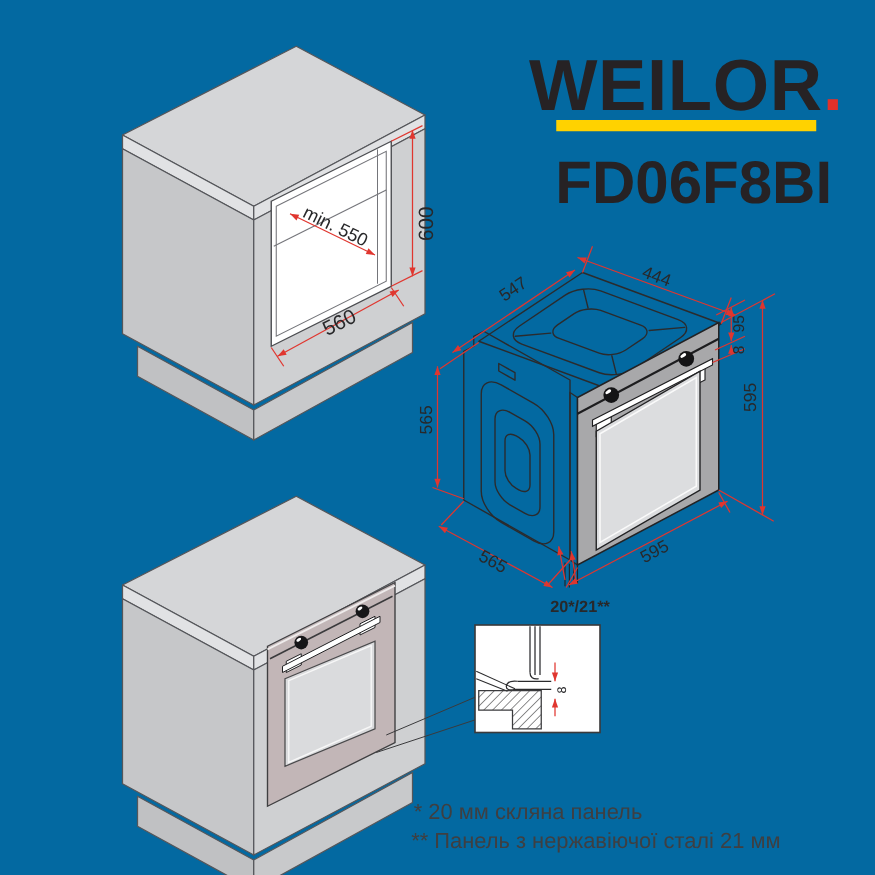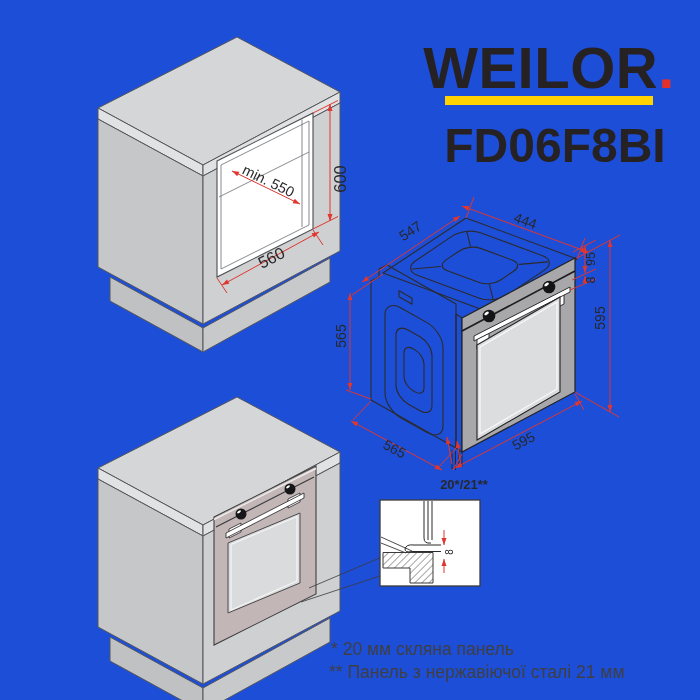--- a/index.html
+++ b/index.html
@@ -1,16 +1,16 @@
 <!DOCTYPE html>
 <html><head>
 <meta charset="utf-8">
 <style>
   html,body{margin:0;padding:0;background:#fff;}
-  #stage{position:relative;width:700px;height:700px;background:#1d4ed8;overflow:hidden;}
+  #stage{position:relative;width:700px;height:700px;background:#0369a1;overflow:hidden;}
   svg{display:block;}
   .t{font-family:"Liberation Sans","DejaVu Sans",sans-serif;fill:#28282a;}
   .dim{font-size:14px;text-anchor:middle;dominant-baseline:middle;}
   .dimS{font-size:12.5px;text-anchor:middle;dominant-baseline:middle;}
   .dimBig{font-size:16.5px;text-anchor:middle;dominant-baseline:middle;}
   .dimMin{font-size:14.5px;text-anchor:middle;dominant-baseline:middle;}
   .doorDim{font-size:13px;font-weight:700;text-anchor:middle;dominant-baseline:middle;}
   .gapDim{font-size:10px;text-anchor:middle;dominant-baseline:middle;}
   .note{font-size:17.5px;fill:#3f3f41;}
   .logo{font-size:58px;font-weight:700;fill:#262224;text-anchor:middle;letter-spacing:0.5px;}

